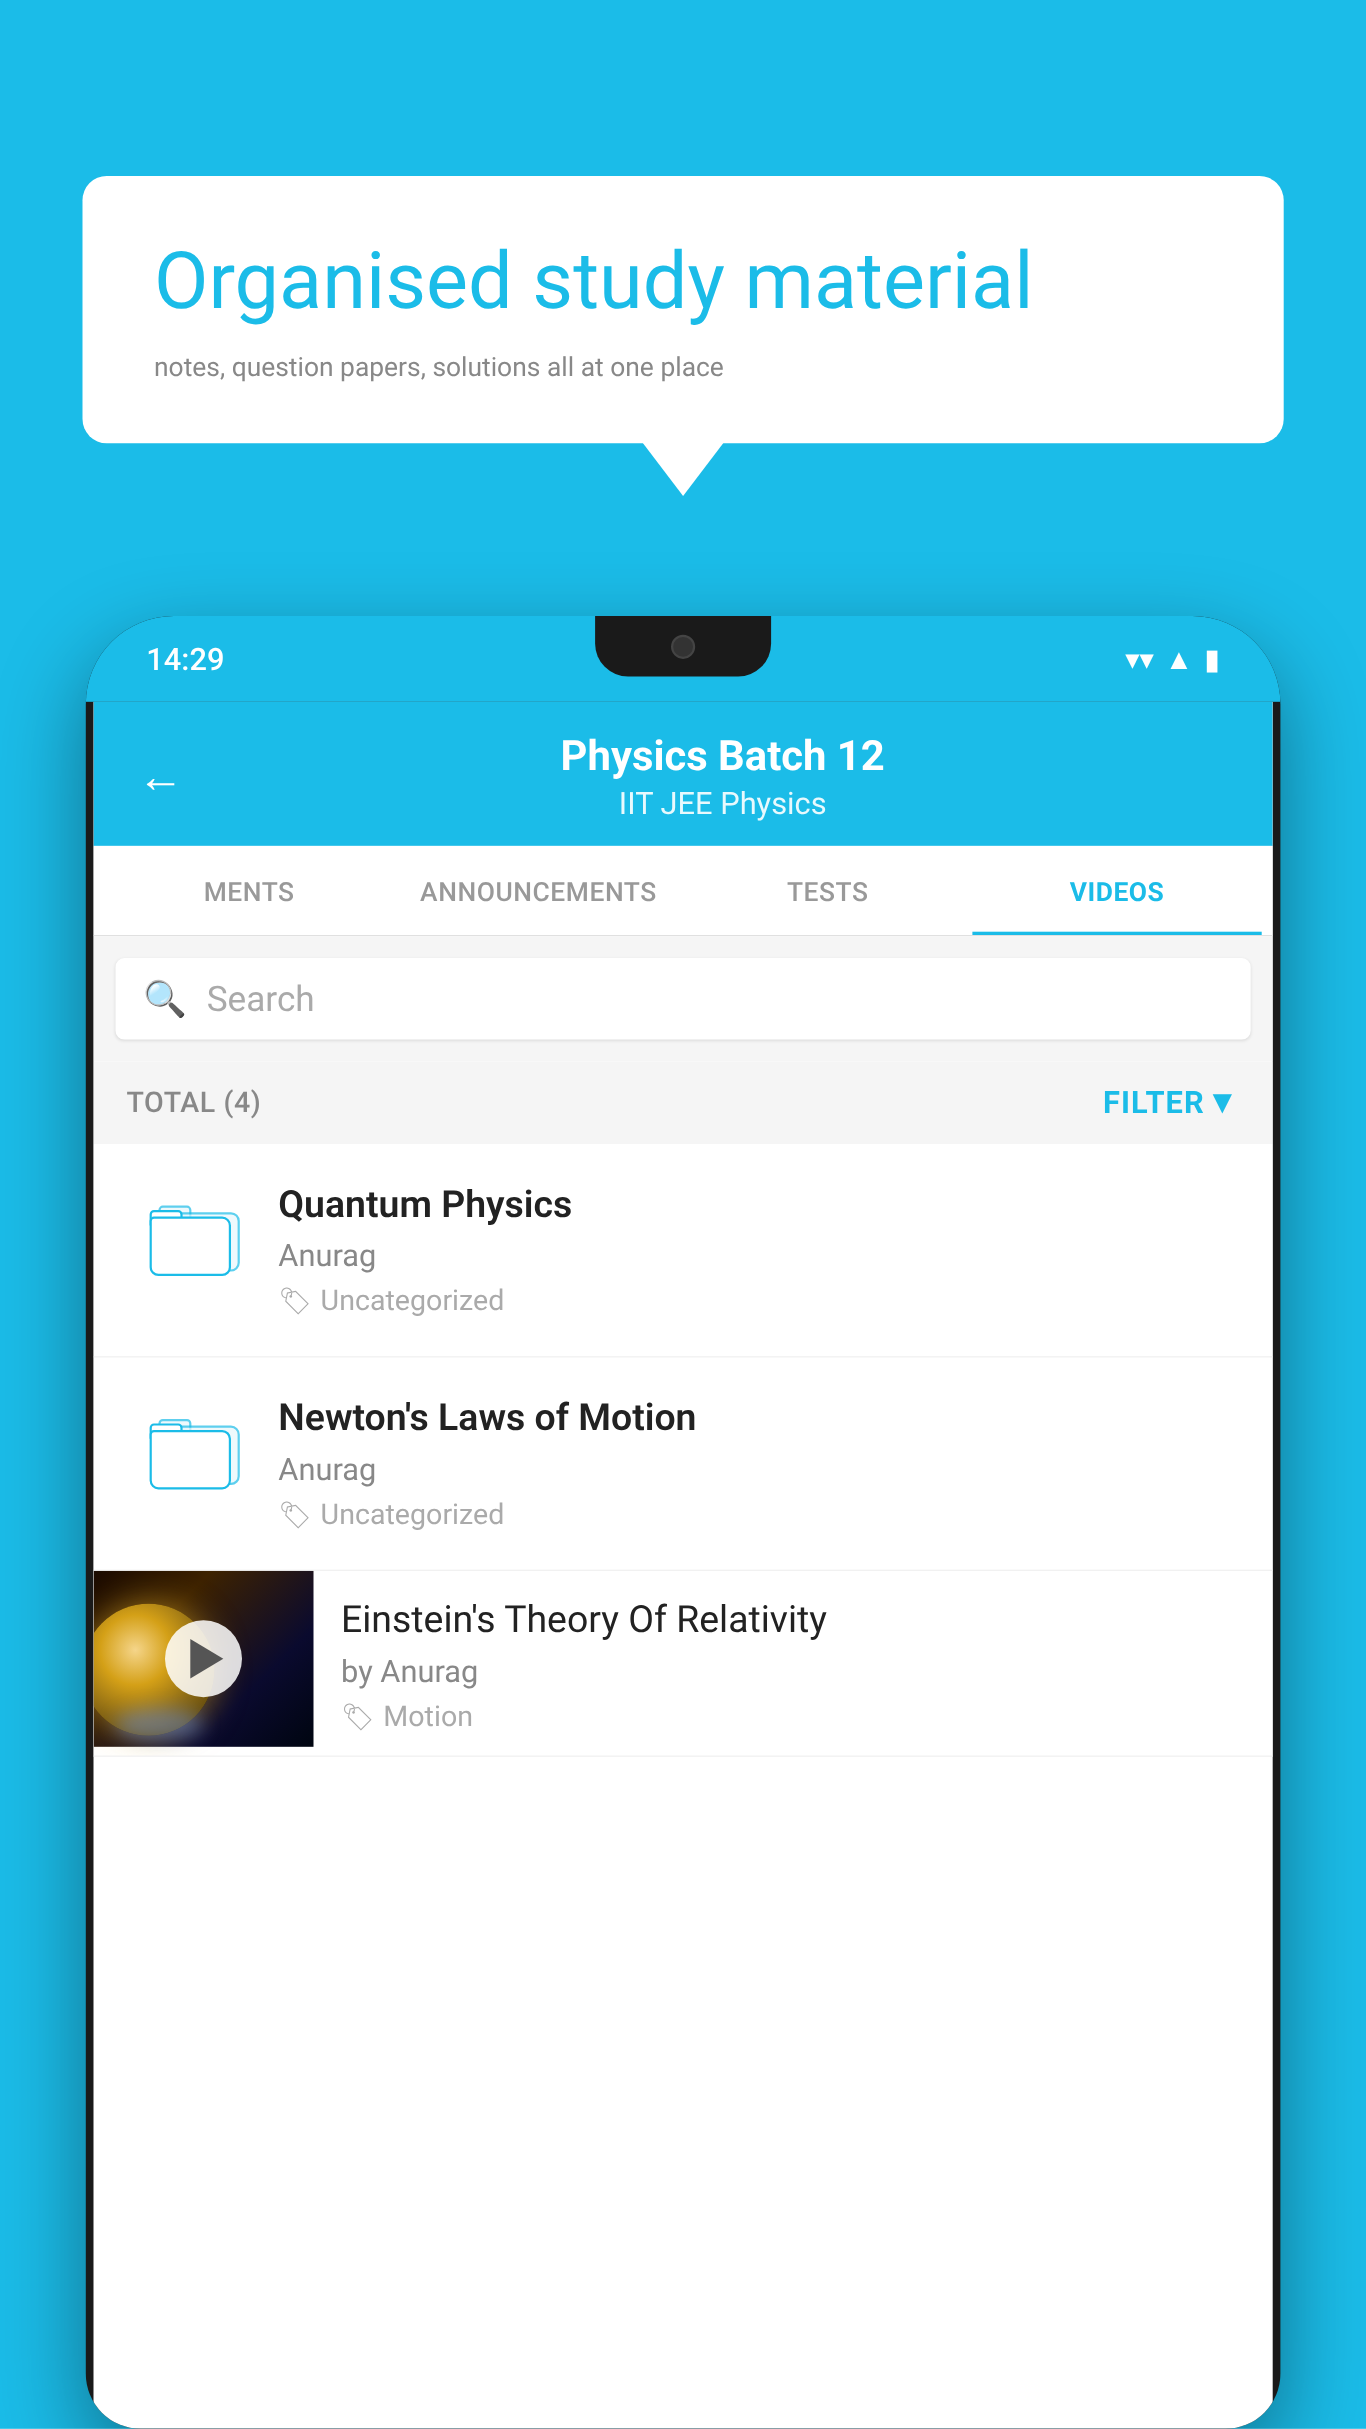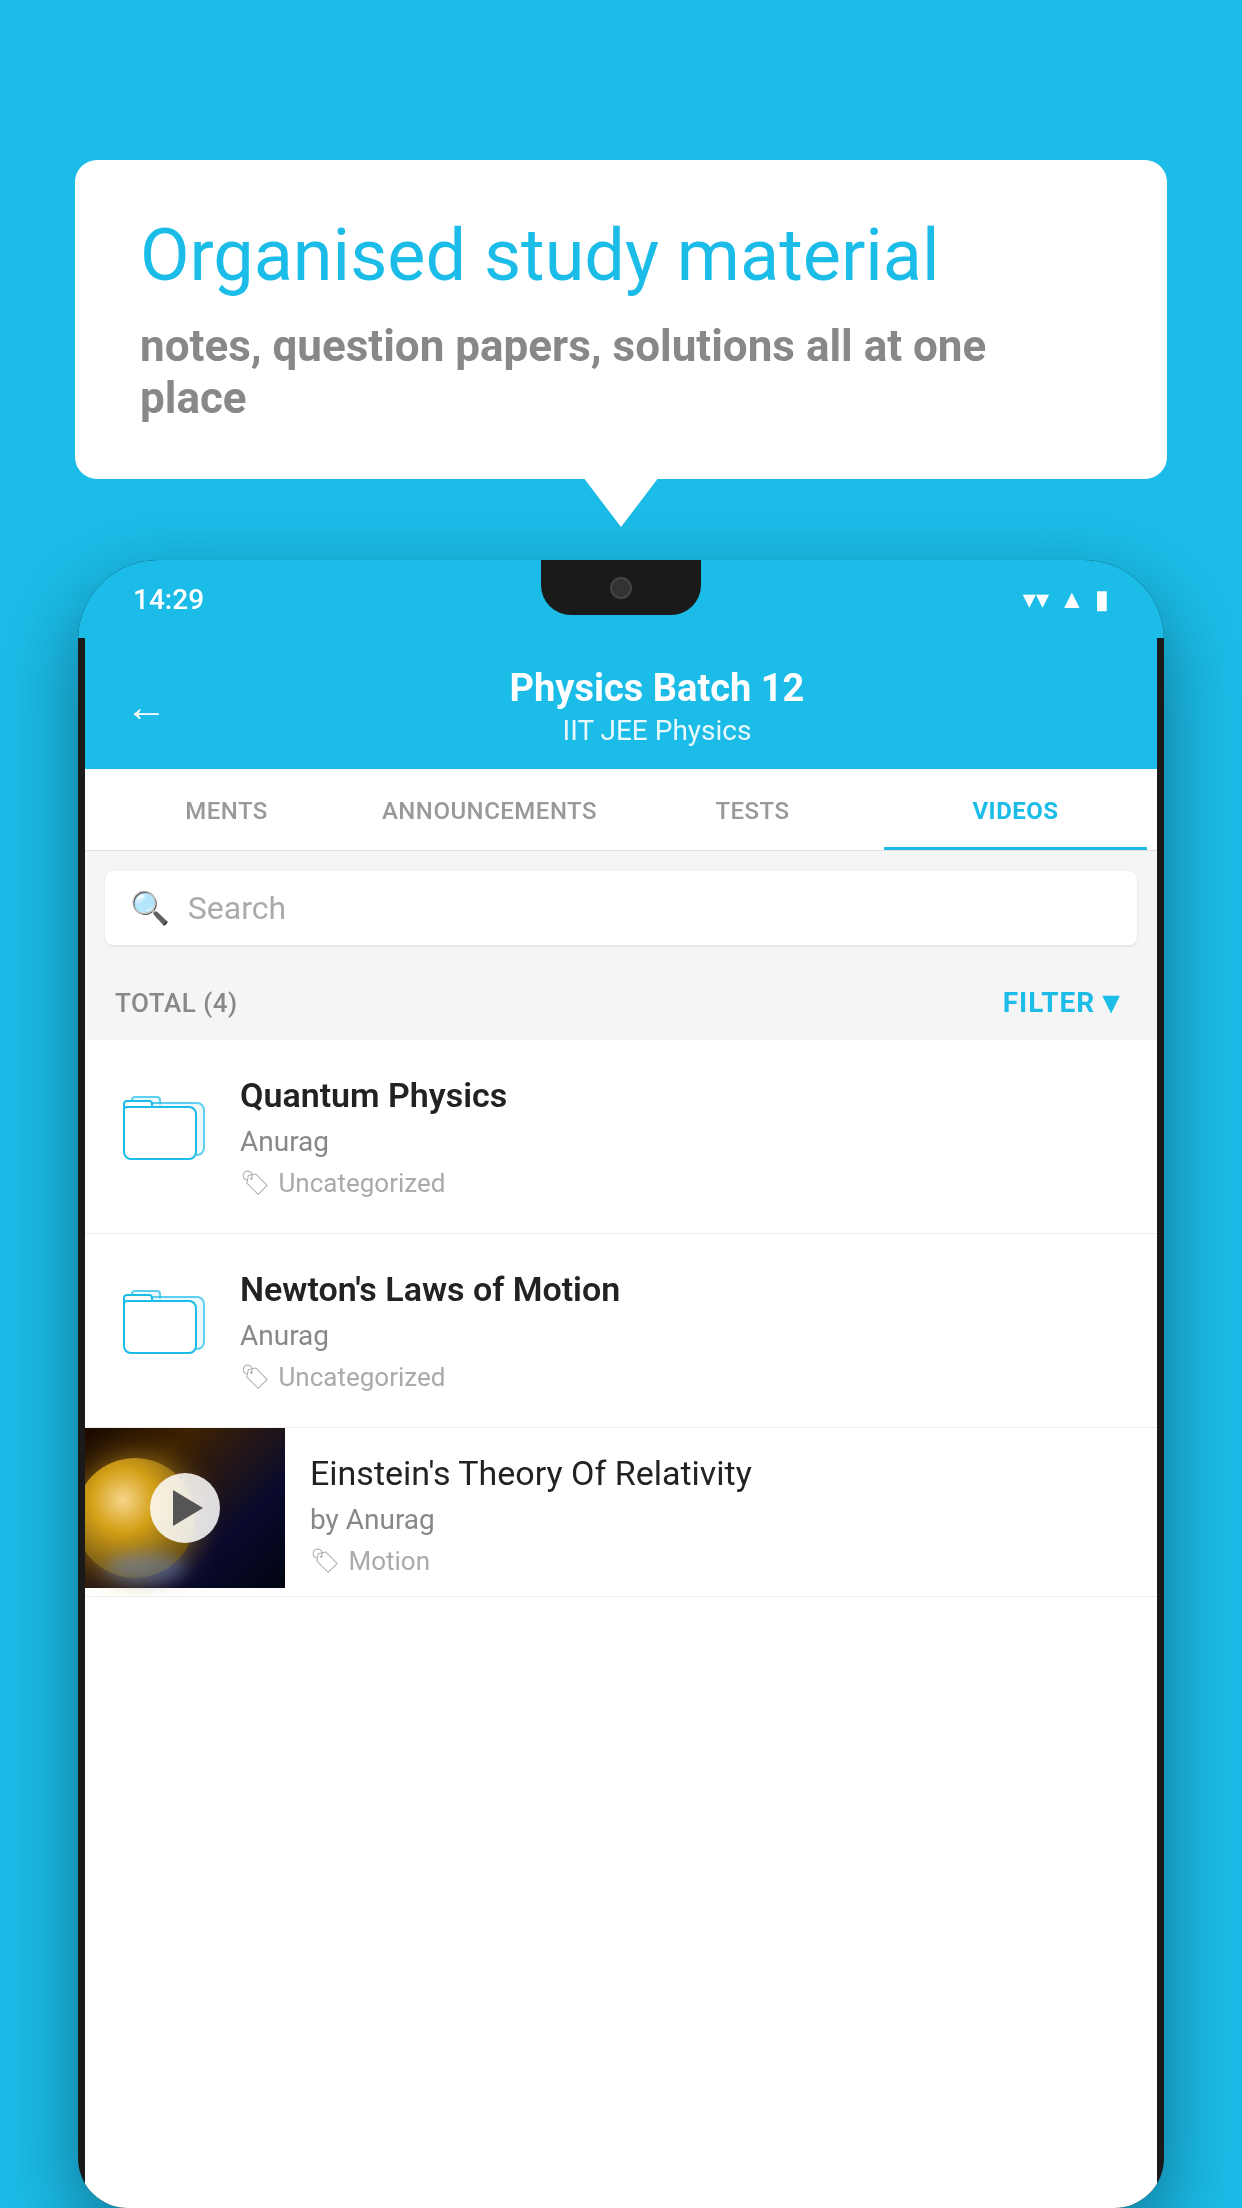--- a/index.html
+++ b/index.html
@@ -44,23 +44,23 @@
 
     .bubble-title {
       font-size: 72px;
       font-weight: 400;
       color: #1BBCE8;
       line-height: 1.15;
       margin-bottom: 22px;
     }
 
     .bubble-subtitle {
-      font-size: 44px;
+      font-size: 24px;
       color: #888;
-      font-weight: 700;
+      font-weight: 400;
     }
 
     
     .phone-frame {
       position: absolute;
       top: 560px;
       left: 78px;
       right: 78px;
       bottom: 0;
       background: #1a1a1a;
@@ -246,21 +246,21 @@
     }
 
     
     .video-list {
       background: white;
     }
 
     .video-item {
       display: flex;
       align-items: flex-start;
-      padding: 35px 35px;
+      padding: 35px 48px;
       border-bottom: 1px solid #eee;
       gap: 30px;
       cursor: pointer;
     }
 
     .video-icon-wrap {
       width: 90px;
       flex-shrink: 0;
       display: flex;
       align-items: center;

